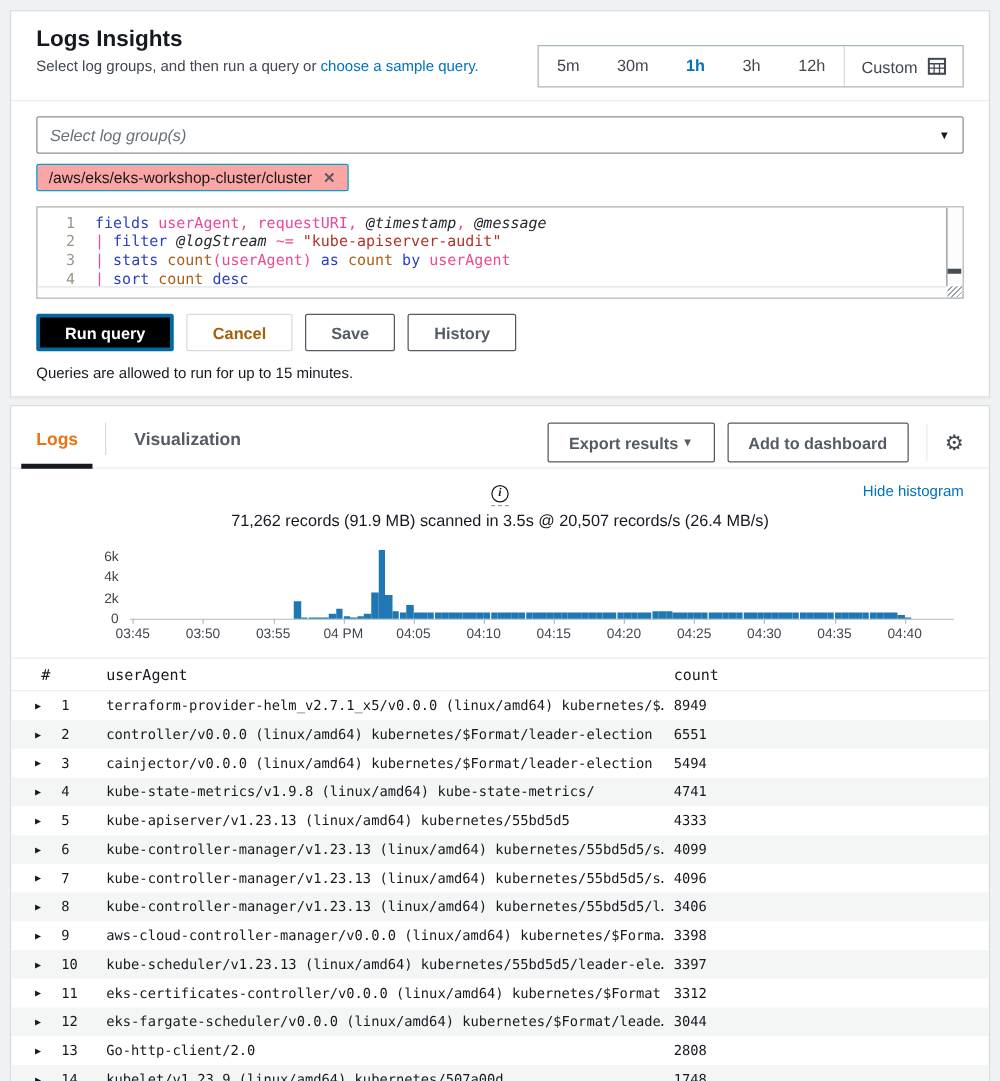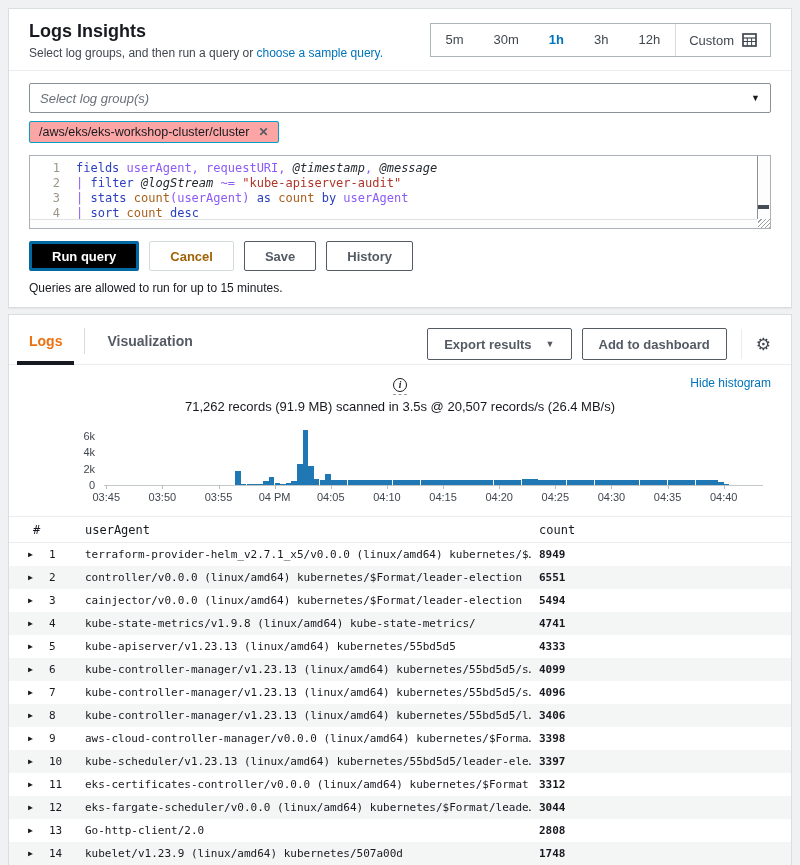--- a/index.html
+++ b/index.html
@@ -8,42 +8,42 @@
     width:800px; min-height:865px; background:#f0f1f2;
     font-family:"Liberation Sans", sans-serif; color:#16191f; padding:8px;
   }
   .card { background:#fff; border:1px solid #d9dedf; box-shadow:0 1px 1px rgba(0,0,0,.04); }
 
   
   .hdr { display:flex; justify-content:space-between; align-items:flex-start; padding:12px 20px 10px; border-bottom:1px solid #eaeded; }
   .hdr h1 { margin:0; font-size:18px; font-weight:700; color:#16191f; }
   .hdr .sub { margin-top:4px; font-size:12px; color:#414750; }
   .link { color:#0073bb; text-decoration:none; cursor:pointer; }
-  .tr-box { display:flex; align-items:center; border:1px solid #aab7b8; background:#fff; height:34px; margin-top:2px; }
+  .tr-box { display:flex; align-items:center; border:1px solid #aab7b8; background:#fff; height:34px; margin-top:15px; }
   .tr-items { display:flex; align-items:center; height:100%; }
   .tr-item { padding:0 15px; font-size:13px; color:#414750; line-height:32px; cursor:pointer; }
   .tr-item.sel { color:#0073bb; font-weight:700; }
   .tr-sep { width:1px; height:100%; background:#d5dbdb; }
   .tr-custom { display:flex; align-items:center; gap:8px; padding:0 13px; font-size:13px; color:#414750; cursor:pointer; }
 
   
   .qsec { padding:12px 20px 12px; }
   .select { position:relative; height:30px; border:1px solid #879196; border-radius:2px; display:flex; align-items:center; padding:0 30px 0 10px; cursor:pointer; background:#fff; }
   .select .ph { font-style:italic; font-size:13px; color:#687078; }
   .select .caret { position:absolute; right:10px; font-size:9px; color:#16191f; }
   .tag { display:inline-flex; align-items:flex-end; gap:9px; margin-top:8px; border:1px solid #00a1c9; border-radius:2px; padding:3px 9px; font-size:12.5px; color:#16191f; background:#fca5a5; }
   .tag .x { font-size:12px; color:#545b64; cursor:pointer; font-weight:700; }
 
   .editor { position:relative; margin-top:12px; border:1px solid #aab0b5; height:74px; background:#fff; overflow:hidden; }
   .lines { padding:5px 0 0 0; }
   .cl { display:flex; font-family:"DejaVu Sans Mono", monospace; font-size:12px; line-height:15px; }
   .ln { width:30px; text-align:right; color:#9d9588; flex:0 0 30px; }
   .code { padding-left:16px; white-space:pre; }
   .tk-k { color:#2b3fc0; } .tk-f { color:#a85f1a; } .tk-s { color:#b03428; }
-  .tk-v { color:#24292f; font-style:italic; } .tk-p { color:#8b5cf6; }
+  .tk-v { color:#24292f; font-style:italic; } .tk-p { color:#ec4899; }
   .vtrack { position:absolute; top:0; right:0; bottom:9px; width:13px; border-left:1px solid #8d9298; background:#fdfdfd; }
   .vthumb { position:absolute; right:1px; bottom:10px; width:11px; height:4px; background:#454c53; }
   .htrack { position:absolute; left:0; right:13px; bottom:0; height:9px; border-top:1px solid #e0e3e5; background:#fdfdfd; }
   .grip { position:absolute; right:0; bottom:0; width:12px; height:9px;
     background:repeating-linear-gradient(135deg, transparent 0 2px, #9aa2a8 2px 3px); }
 
   .btnrow { display:flex; gap:10px; margin-top:12px; }
   .btn { height:30px; padding:0 20px; font-size:13px; font-weight:700; border-radius:2px; background:#fff; cursor:pointer; font-family:"Liberation Sans",sans-serif; }
   .btn.primary { background:#000000; border:3px solid #0369a1; color:#fff; }
   .btn.disabled { border:1px solid #d5dbdb; color:#a16207; cursor:default; }
@@ -51,21 +51,21 @@
   .note { margin-top:10px; font-size:12px; color:#16191f; }
 
   
   .rescard { margin-top:6px; }
   .tabsrow { display:flex; align-items:flex-start; height:50px; padding:13px 20px; border-bottom:1px solid #eaeded; }
   .tab { position:relative; font-size:14px; font-weight:700; color:#545b64; cursor:pointer; }
   .tab.active { color:#ec7211; }
   .tab.active::after { content:""; position:absolute; left:-12px; right:-12px; bottom:-16px; height:4px; background:#16191f; }
   .tab-div { width:1px; height:26px; background:#d5dbdb; margin:0 22px; }
   .tabs-right { margin-left:auto; display:flex; align-items:center; }
-  .btn.small { height:32px; padding:0 16px; display:flex; align-items:center; gap:14px; }
+  .btn.small { height:32px; padding:0 16px; display:flex; align-items:center; gap:3px; }
   .btn .dcaret { font-size:9px; }
   .tabs-right .gap { width:10px; }
   .vdiv { width:1px; height:30px; background:#eaeded; margin:0 14px; }
   .gear { font-size:17px; color:#414750; cursor:pointer; line-height:1; }
 
   .histhead { position:relative; text-align:center; padding-top:9px; }
   .matched { font-size:13px; color:#16191f; border-bottom:1px dashed #949a9e; padding-bottom:2px; display:inline-flex; align-items:center; gap:5px; }
   .info { display:inline-flex; width:14px; height:14px; border:1.4px solid #16191f; border-radius:50%; font-size:9.5px; font-weight:700; align-items:center; justify-content:center; font-family:"Liberation Serif",serif; font-style:italic; }
   .hide-link { position:absolute; right:20px; top:11px; font-size:12px; }
   .scanline { font-size:13px; margin-top:4px; color:#16191f; }
@@ -79,21 +79,21 @@
   
   .tbl { margin-top:2px; font-family:"DejaVu Sans Mono", monospace; }
   .thead, .trow { display:grid; grid-template-columns:24px 36px 446px 1fr; align-items:center; padding-left:16px; }
   .thead { height:27px; border-top:1px solid #eaeded; border-bottom:1px solid #eaeded; font-size:12px; color:#16191f; }
   .thead .h-hash { grid-column:1 / 3; padding-left:8px; }
   .trow { height:23px; font-size:11px; color:#16191f; }
   .trow.even { background:#f4f5f5; }
   .exp { font-size:8px; color:#16191f; cursor:pointer; padding-left:3px; }
   .cnum { font-size:11px; }
   .cua { white-space:nowrap; overflow:hidden; }
-  .ccount { padding-left:8px;font-weight:bold; }
+  .ccount { padding-left:8px; }
   .h-count { padding-left:8px; }
 </style>
 </head>
 <body>
 
 <div class="card">
   <div class="hdr">
     <div>
       <h1>Logs Insights</h1>
       <div class="sub"><span>Select log groups, and then run a query or </span><span class="link">choose a sample query.</span></div>

